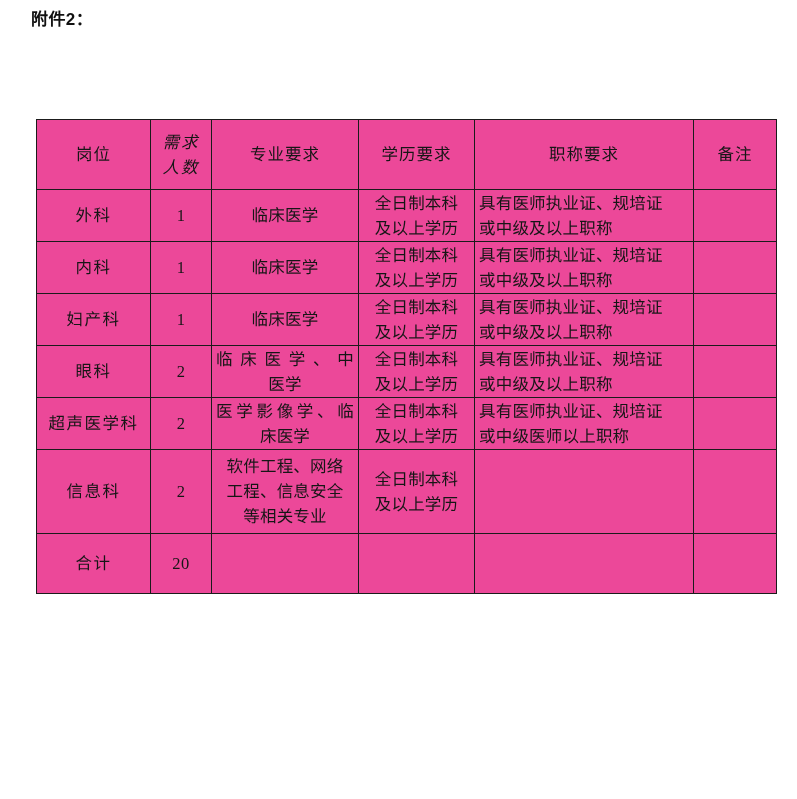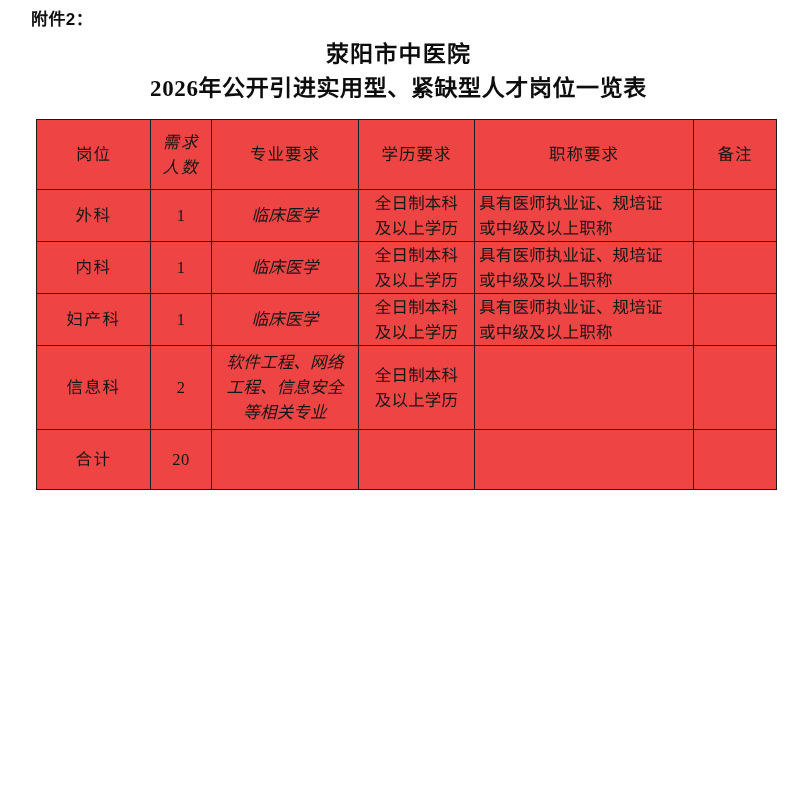--- a/index.html
+++ b/index.html
@@ -66,21 +66,21 @@
   .table-wrap {
     position: absolute;
     left: 36px;
     top: 119px;
     width: 740px;
   }
   table.jobs {
     border-collapse: collapse;
     width: 740px;
     table-layout: fixed;
-    background: #ef4444;
+    background: #ec4899;
   }
   table.jobs td,
   table.jobs th {
     border: 1.6px solid #1b1b1b;
     padding: 0 4px;
     vertical-align: middle;
     font-weight: 400;
     font-size: 16.5px;
     line-height: 25px;
     color: #161616;
@@ -123,21 +123,20 @@
   td.cell-count {
     text-align: center;
     font-family: "Liberation Serif", "DejaVu Serif", serif;
     font-size: 16px;
     letter-spacing: 0.5px;
   }
   td.cell-major {
     text-align: center;
     letter-spacing: 0.2px;
     padding: 0 6px;
-    font-style: italic;
   }
   td.cell-edu {
     text-align: center;
     letter-spacing: 0.2px;
     padding: 0 3px;
   }
   td.cell-edu .ln { display: block; white-space: nowrap; }
   td.cell-title {
     text-align: left;
     letter-spacing: 0.2px;
@@ -151,24 +150,20 @@
     text-align-last: justify;
   }
 </style>
 </head>
 <body>
 
 <div class="page">
 
   <div class="attachment-label">附件2：</div>
 
-  <div class="title-block">
-    <div class="title-line1">荥阳市中医院</div>
-    <div class="title-line2">2026年公开引进实用型、紧缺型人才岗位一览表</div>
-  </div>
 
   <div class="table-wrap">
     <table class="jobs">
       <colgroup>
         <col class="c-post">
         <col class="c-count">
         <col class="c-major">
         <col class="c-edu">
         <col class="c-title">
         <col class="c-remark">
@@ -228,20 +223,54 @@
             <td class="cell-edu">
               <span class="ln">全日制本科</span>
               <span class="ln">及以上学历</span>
             </td>
             <td class="cell-title">
               <span class="ln">具有医师执业证、规培证</span>
               <span class="ln">或中级及以上职称</span>
             </td>
             <td class="cell-remark"></td>
           </tr>
+          <tr>
+            <td class="cell-post">眼科</td>
+            <td class="cell-count">2</td>
+            <td class="cell-major">
+              <span class="l1 just-line">临床医学、中</span>
+              <span class="l2">医学</span>
+            </td>
+            <td class="cell-edu">
+              <span class="ln">全日制本科</span>
+              <span class="ln">及以上学历</span>
+            </td>
+            <td class="cell-title">
+              <span class="ln">具有医师执业证、规培证</span>
+              <span class="ln">或中级及以上职称</span>
+            </td>
+            <td class="cell-remark"></td>
+          </tr>
+          <tr>
+            <td class="cell-post">超声医学科</td>
+            <td class="cell-count">2</td>
+            <td class="cell-major">
+              <span class="l1 just-line">医学影像学、临</span>
+              <span class="l2">床医学</span>
+            </td>
+            <td class="cell-edu">
+              <span class="ln">全日制本科</span>
+              <span class="ln">及以上学历</span>
+            </td>
+            <td class="cell-title">
+              <span class="ln">具有医师执业证、规培证</span>
+              <span class="ln">或中级医师以上职称</span>
+            </td>
+            <td class="cell-remark"></td>
+          </tr>
           <tr class="row-tall">
             <td class="cell-post">信息科</td>
             <td class="cell-count">2</td>
             <td class="cell-major">
               <span class="l1">软件工程、网络</span>
               <span class="l2">工程、信息安全</span>
               <span class="l3">等相关专业</span>
             </td>
             <td class="cell-edu">
               <span class="ln">全日制本科</span>

